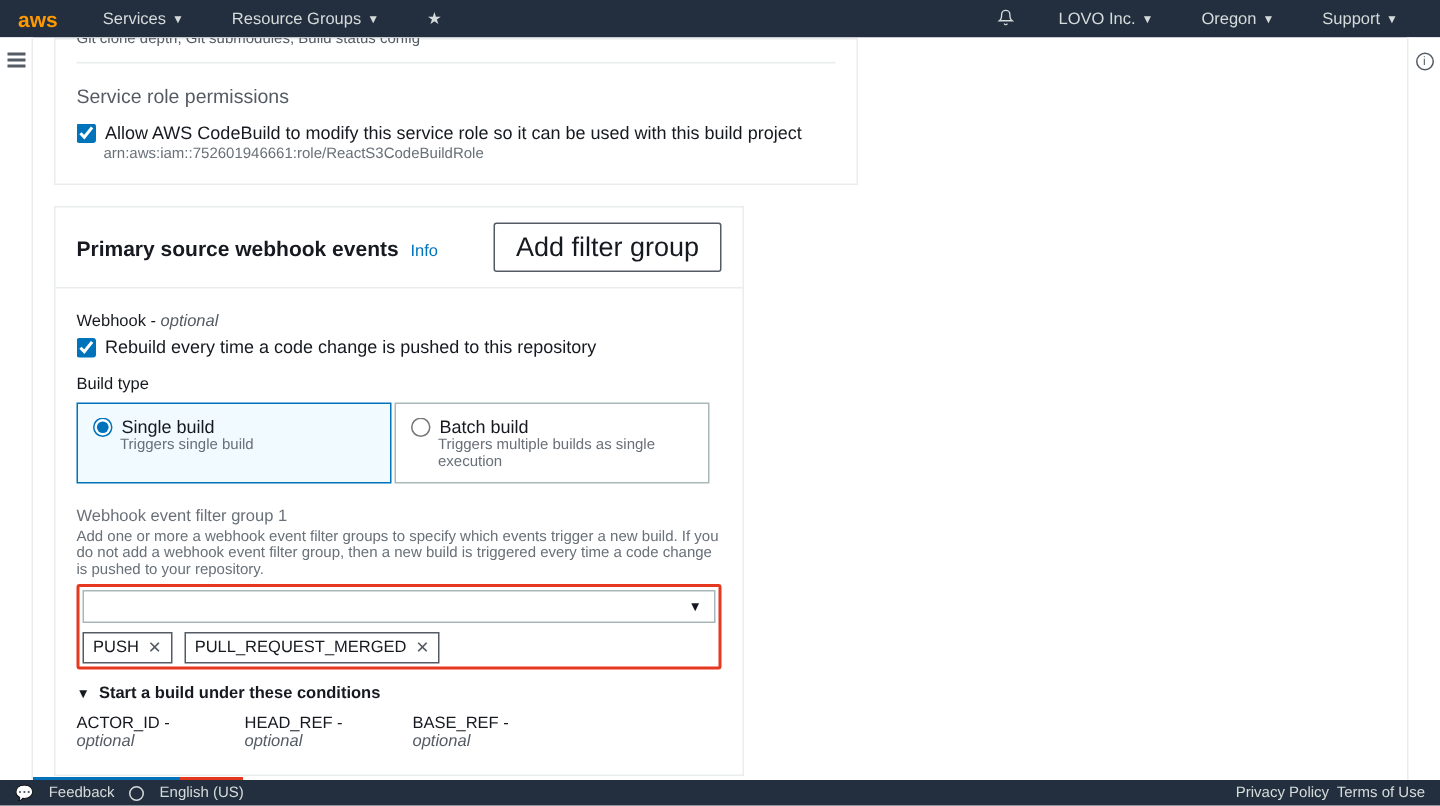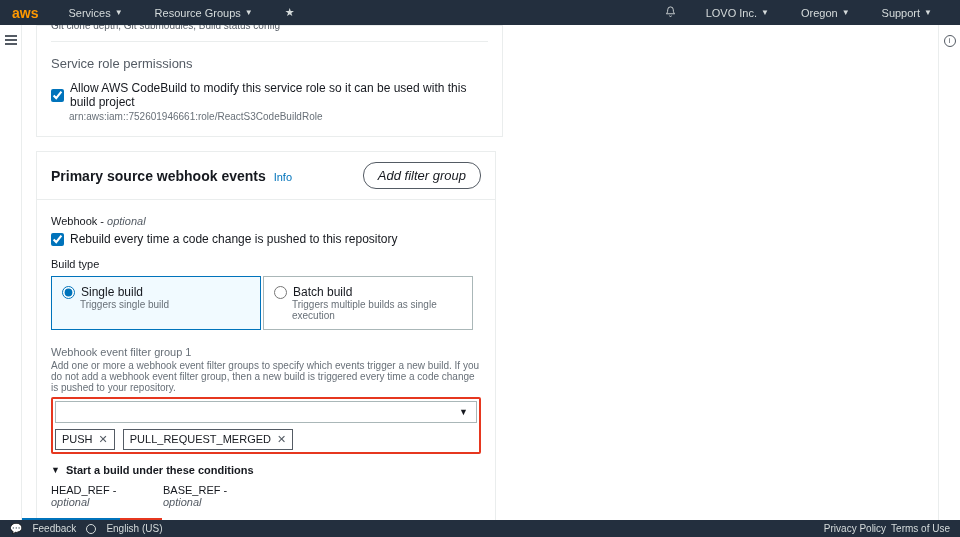--- a/index.html
+++ b/index.html
@@ -34,21 +34,21 @@
 
 .config-sum { color: #545b64; font-size: 10px; margin-top: -6px; padding: 0 14px 10px 14px; }
 hr.thin { border: 0; border-top: 1px solid #eaeded; margin: 0 14px; }
 
 .sect-title { color: #545b64; font-size: 13px; margin-bottom: 10px; }
 
 .checkbox-row { display: flex; align-items: center; margin-bottom: 2px; }
 .checkbox-row input { margin-right: 6px; margin-top: 1px; accent-color: #0073bb; }
 .sub-arn { color: #687078; font-size: 10px; margin-left: 18px; }
 
-.btn { border: 1px solid #545b64; background: #fff; color: #16191f; padding: 5px 14px; font-size: 13px; cursor: pointer; border-radius: 13px; font-style: italic; }
+.btn { border: 1px solid #545b64; background: #fff; color: #16191f; padding: 5px 14px; font-size: 18px; cursor: pointer; border-radius: 2px; }
 
 .field-label { font-size: 11px; color: #16191f; margin-bottom: 2px; display: block; }
 .field-label .opt { font-style: italic; color: #545b64; }
 .field-label.grey { color: #687078; }
 .hint { font-size: 10px; color: #687078; }
 
 .build-type-row { display: flex; gap: 2px; margin-top: 6px; }
 .build-option { border: 1px solid #aab7b8; padding: 8px 10px; width: 210px; cursor: pointer; }
 .build-option.selected { border: 1px solid #0073bb; background: #f1faff; }
 .build-option .radio-row { display: flex; align-items: center; }
@@ -123,21 +123,21 @@
       <div></div>
     </div>
 </div>
 
 <div class="info-stripe">
   <div class="info-circle">i</div>
 </div>
 
 <div class="main">
 
-  <div class="card" style="width:467px;">
+  <div class="card" style="width:536px;">
     <div class="config-sum">Git clone depth, Git submodules, Build status config</div>
     <hr class="thin">
     <div class="body">
       <div class="sect-title">Service role permissions</div>
       <div class="checkbox-row">
         <input type="checkbox" checked="" style="">
         <label>Allow AWS CodeBuild to modify this service role so it can be used with this build project</label>
       </div>
       <div class="sub-arn">arn:aws:iam::752601946661:role/ReactS3CodeBuildRole</div>
     </div>
@@ -197,20 +197,24 @@
         </div>
       </div>
 
       <div class="expander">
           <span class="tri">▼</span>
           <span>Start a build under these conditions</span>
         </div>
 
       <div class="cond-grid">
         <div>
+          <span class="field-label"><span>ACTOR_ID - </span><span class="opt">optional</span></span>
+
+        </div>
+        <div>
           <span class="field-label"><span>HEAD_REF - </span><span class="opt">optional</span></span>
 
         </div>
         <div>
           <span class="field-label"><span>BASE_REF - </span><span class="opt">optional</span></span>
 
         </div>
 
       </div>
 

